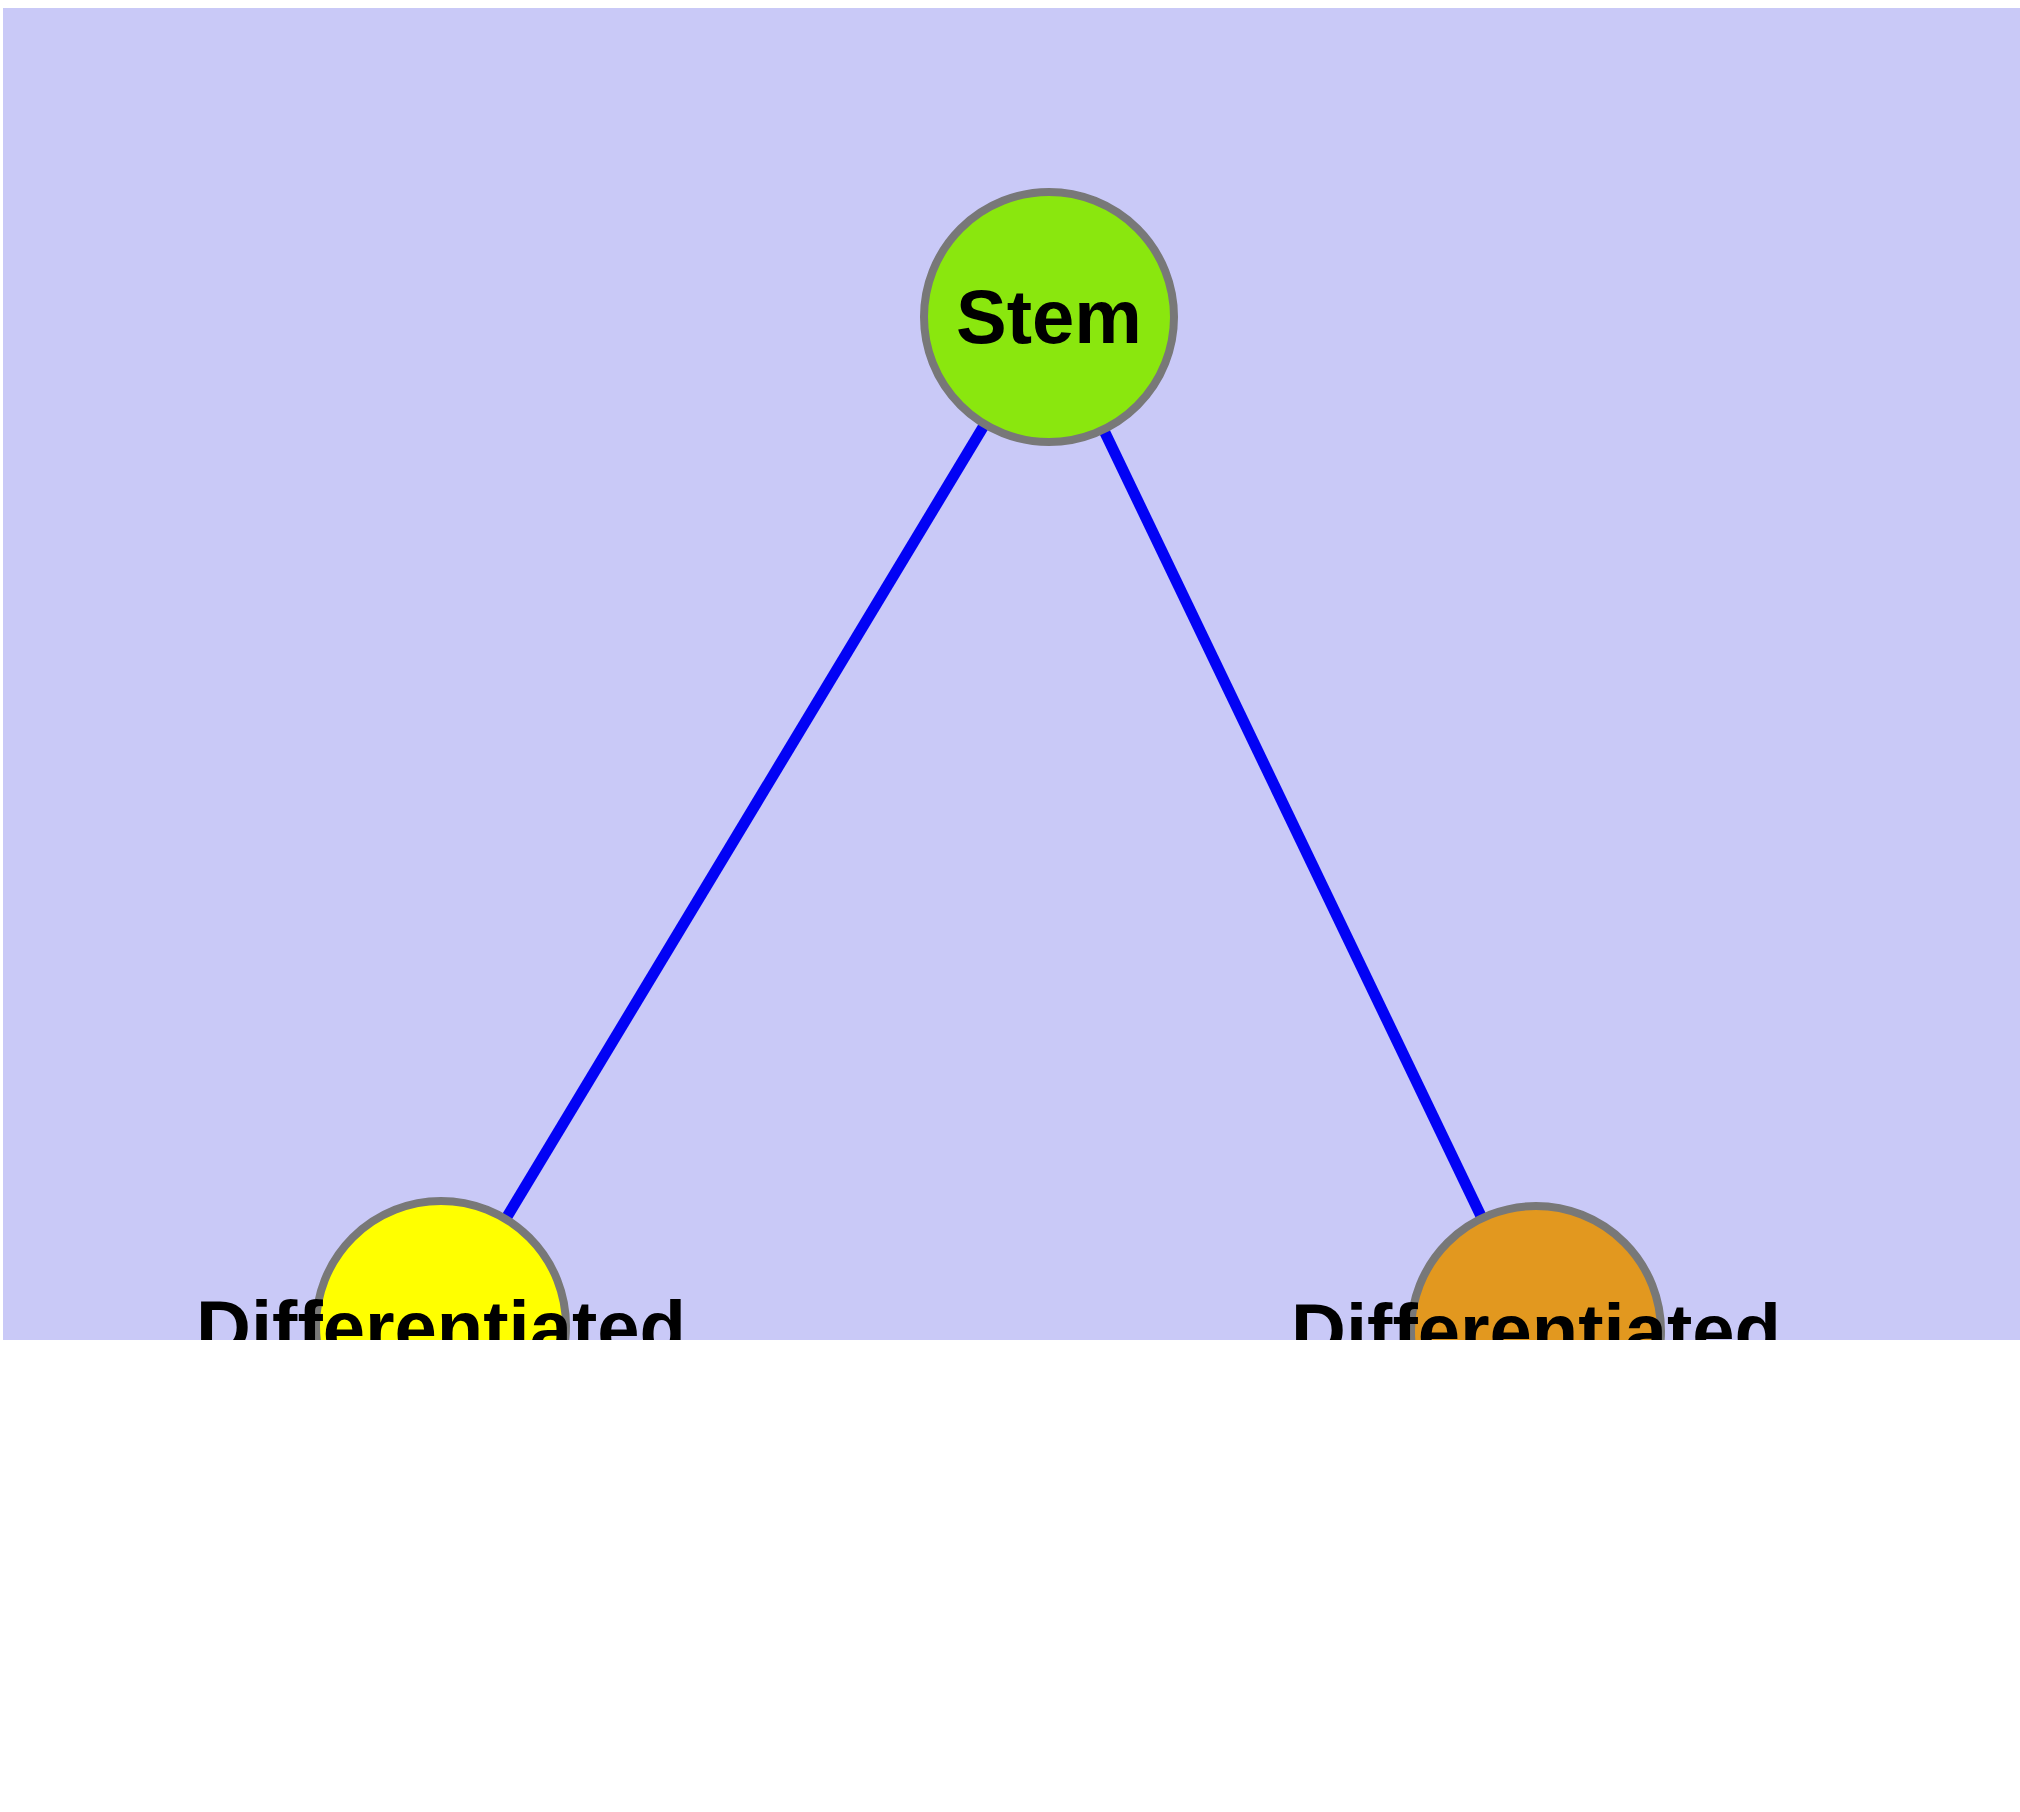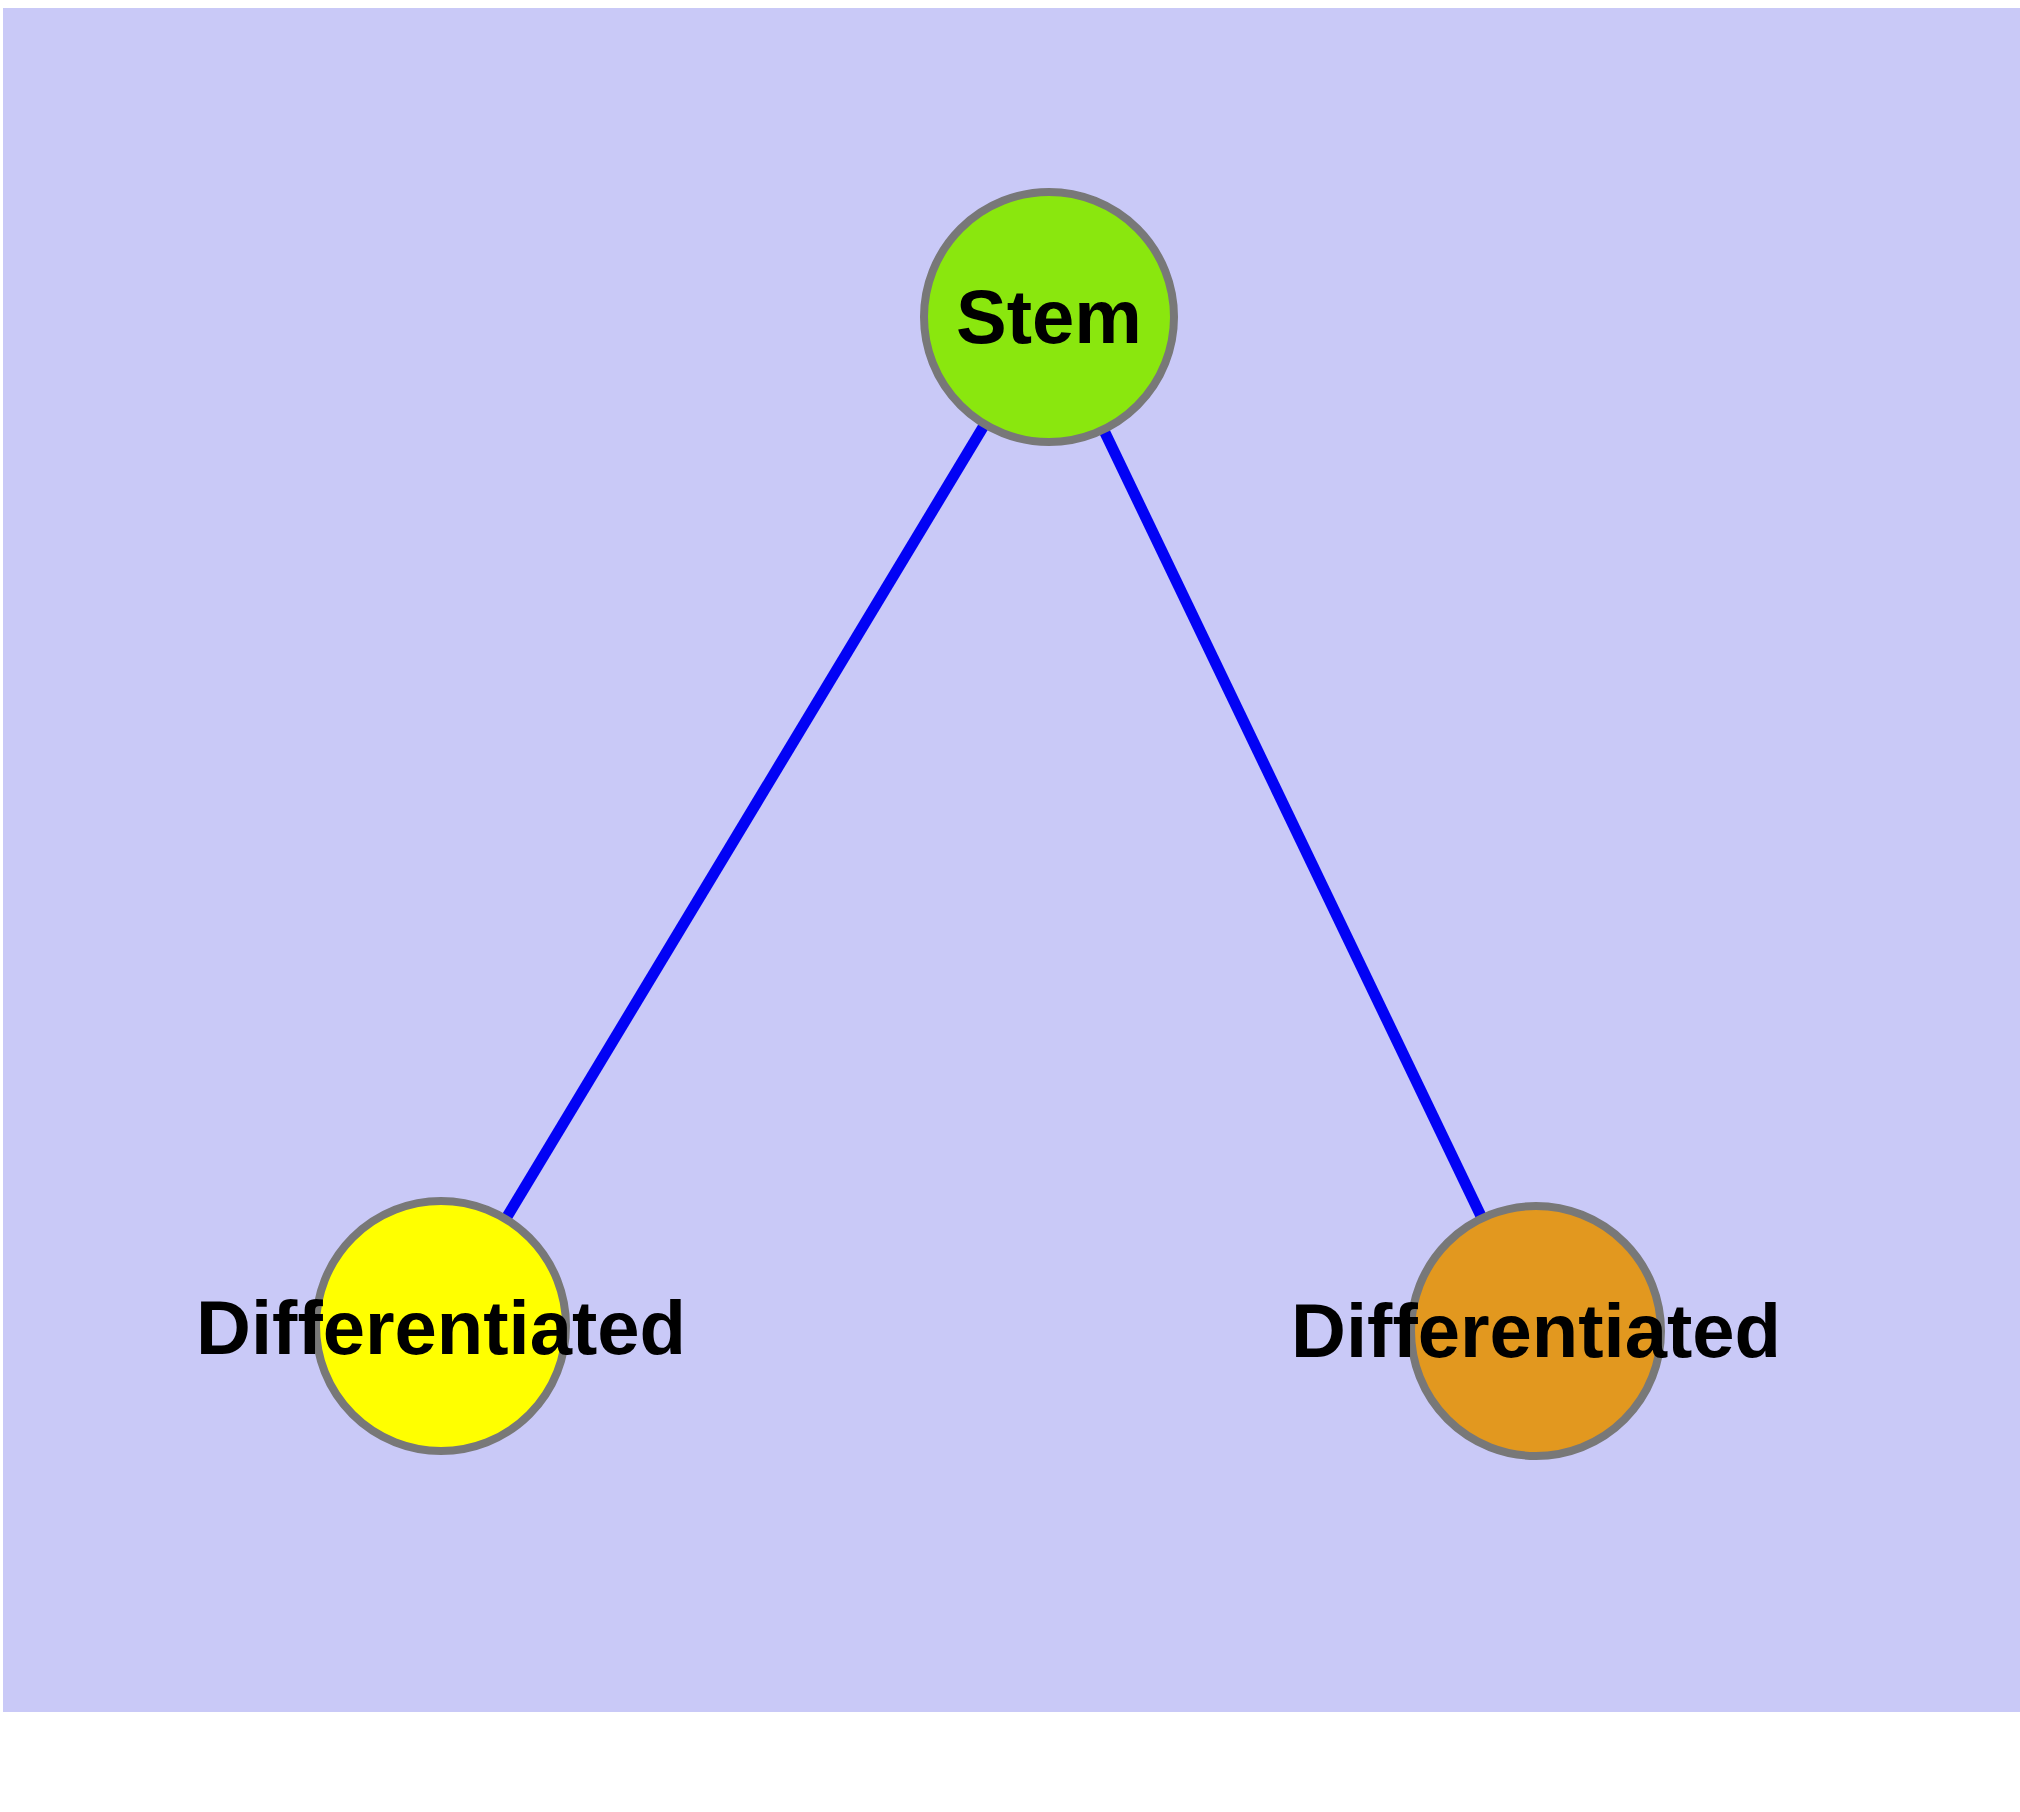--- a/index.html
+++ b/index.html
@@ -4,21 +4,21 @@
 <style>
   html, body {
     margin: 0;
     padding: 0;
     background: #ffffff;
     font-family: "Liberation Sans", sans-serif;
   }
   .screen {
     position: relative;
     width: 2021px;
-    height: 1712px;
+    height: 1340px;
     background: #ffffff;
     overflow: hidden;
   }
   .panel {
     position: absolute;
     left: 2.5px;
     top: 7.6px;
     right: 0;
     bottom: 0;
   }

